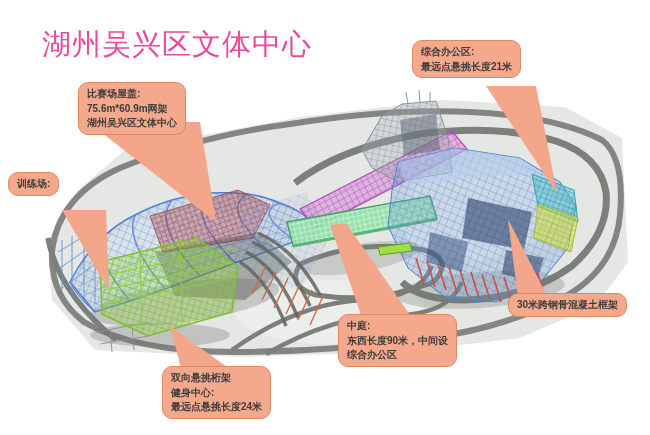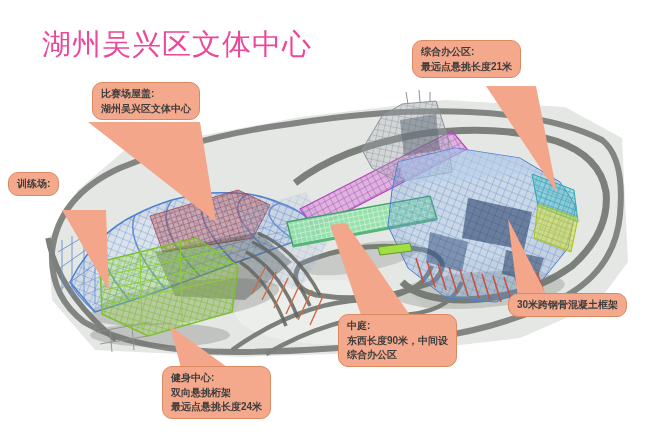--- a/index.html
+++ b/index.html
@@ -5,21 +5,21 @@
   html,body{margin:0;padding:0;background:#ffffff;}
   .stage{position:relative;width:650px;height:435px;background:#ffffff;overflow:hidden;
          font-family:"Liberation Sans","DejaVu Sans",sans-serif;}
   svg.render{position:absolute;left:0;top:0;z-index:1;}
   .title{position:absolute;left:42px;top:26px;margin:0;z-index:2;
          font-family:"Liberation Serif","DejaVu Serif",serif;font-weight:400;
          font-size:29px;line-height:1.25;letter-spacing:1px;color:#ec4899;}
   .callout{position:absolute;z-index:3;background:#f4a88c;border:1.5px solid #d98a63;
            border-radius:10px;padding:4px 8px 3px 8px;color:#3d3d3d;
            font-size:10px;line-height:14.5px;font-weight:700;white-space:nowrap;}
-  #c1{left:92px;top:82px;}
+  #c1{left:78px;top:82px;}
   #c2{left:412px;top:40px;}
   #c3{left:8px;top:172px;}
   #c4{left:338px;top:314px;}
   #c5{left:508px;top:293px;}
   #c6{left:162px;top:366px;}
 </style>
 </head>
 <body>
 
 <div class="stage">
@@ -175,20 +175,21 @@
       <polygon points="330,225 346,223 412,318 362,318"></polygon>
       <polygon points="508,219 548,298 518,298"></polygon>
       <polygon points="170,326 234,372 182,372"></polygon>
     </g>
   </svg>
 
   <h1 class="title">湖州吴兴区文体中心</h1>
 
   <div id="c1" class="callout">
     <div class="cl">比赛场屋盖:</div>
+    <div class="cl">75.6m*60.9m网架</div>
     <div class="cl">湖州吴兴区文体中心</div>
   </div>
 
   <div id="c2" class="callout">
     <div class="cl">综合办公区:</div>
     <div class="cl">最远点悬挑长度21米</div>
   </div>
 
   <div id="c3" class="callout">
     <div class="cl">训练场:</div>
@@ -198,18 +199,18 @@
     <div class="cl">中庭:</div>
     <div class="cl">东西长度90米，中间设</div>
     <div class="cl">综合办公区</div>
   </div>
 
   <div id="c5" class="callout">
     <div class="cl">30米跨钢骨混凝土框架</div>
   </div>
 
   <div id="c6" class="callout">
+    <div class="cl">双向悬挑桁架</div>
     <div class="cl">健身中心:</div>
-    <div class="cl">双向悬挑桁架</div>
     <div class="cl">最远点悬挑长度24米</div>
   </div>
 
 </div>
 
 </body></html>

